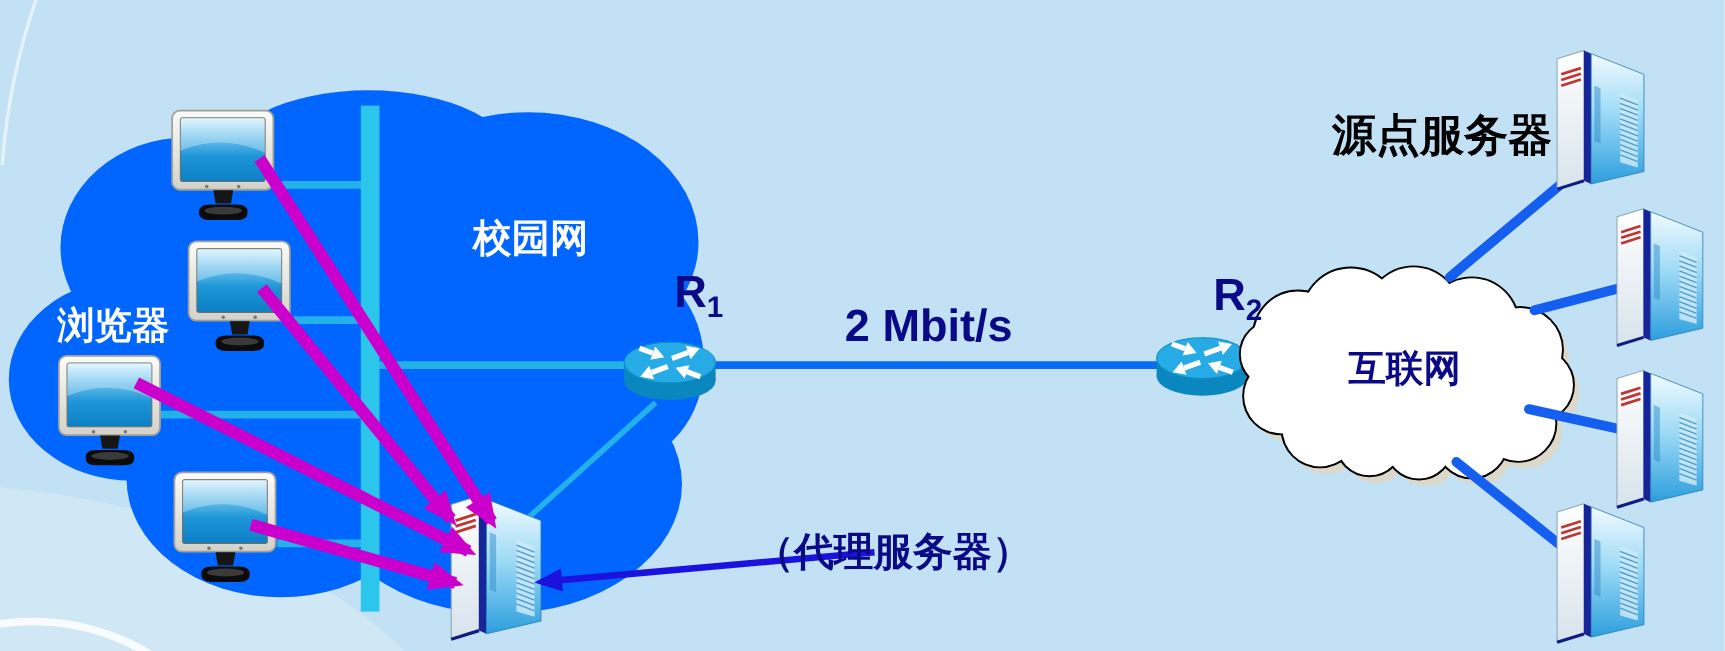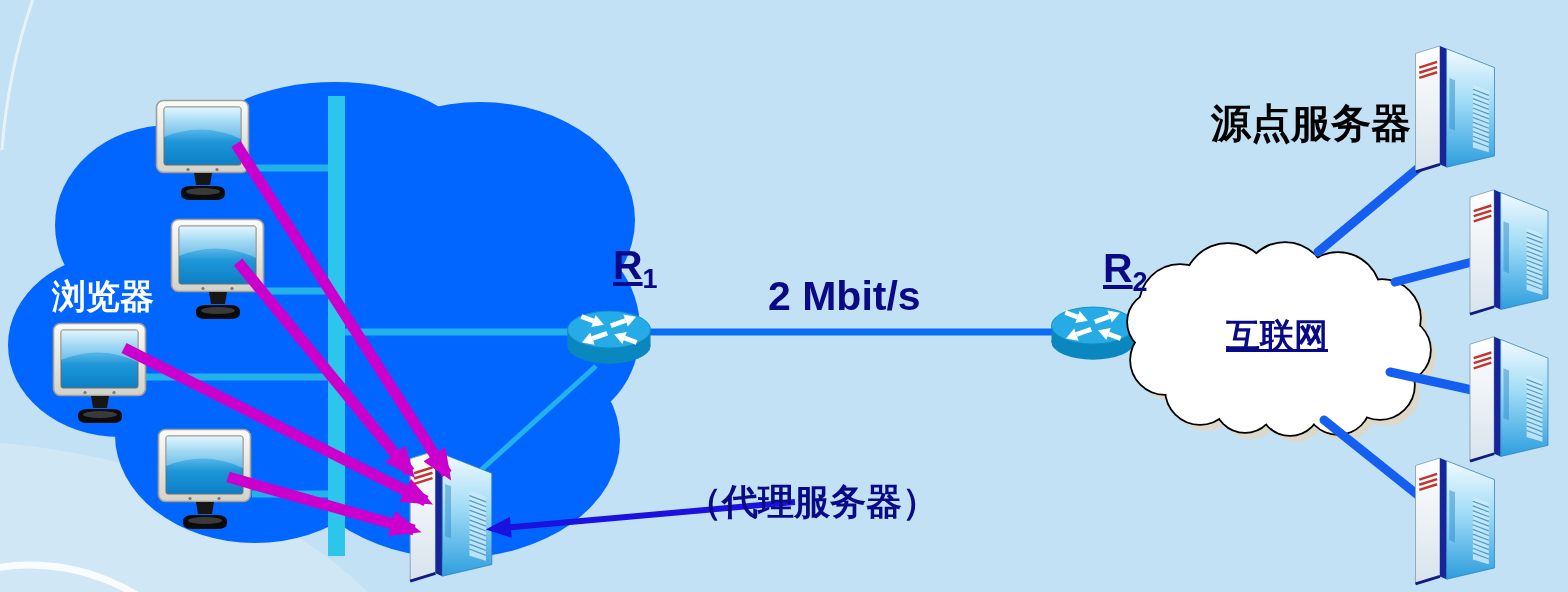--- a/index.html
+++ b/index.html
@@ -9,21 +9,21 @@
     background:#C3E1F5;
   }
   #stage svg.canvas{position:absolute;left:0;top:0;}
   .lbl{
     position:absolute;font-weight:bold;white-space:nowrap;
     font-family:"Liberation Sans", sans-serif;line-height:1.1;
   }
   .navy{color:#0A0A86;}
   .white{color:#FFFFFF;}
   .black{color:#000000;}
-  .r-label{font-size:41px;text-decoration:underline;}
+  .r-label{font-size:41px;}
   .r-label sub{font-size:27px;line-height:0;}
   .cache-label{width:360px;text-align:center;font-size:36px;line-height:47px;}
 </style>
 </head>
 <body>
 
 <div id="stage">
 
 <svg class="canvas" width="1568" height="592" viewBox="0 0 1568 592" xmlns="http://www.w3.org/2000/svg">
   <defs>
@@ -179,30 +179,31 @@
   <g stroke="#CC00CC" stroke-width="11">
     <line x1="236" y1="144" x2="447" y2="474" marker-end="url(#mMag)"></line>
     <line x1="238" y1="262" x2="410" y2="472" marker-end="url(#mMag)"></line>
     <line x1="124" y1="348" x2="426" y2="501" marker-end="url(#mMag)"></line>
     <line x1="228" y1="477" x2="414" y2="530" marker-end="url(#mMag)"></line>
   </g>
 
   <line x1="795" y1="502" x2="492" y2="529" stroke="#1C12E0" stroke-width="6" marker-end="url(#mBlue)"></line>
 </svg>
 
+<div class="lbl white" style="left:430px;top:198px;font-size:35px;">校园网</div>
 
 <div class="lbl white" style="left:52px;top:278px;font-size:34px;">浏览器</div>
 
 <div class="lbl navy r-label" style="left:613px;top:243px;"><span>R</span><sub>1</sub></div>
 
 <div class="lbl navy r-label" style="left:1063px;top:246px;margin-left:40px;"><span>R</span><sub>2</sub></div>
 
 <div class="lbl navy" style="left:768px;top:274px;font-size:41px;">2 Mbit/s</div>
 
 <div class="lbl navy cache-label" style="left:632px;top:478px;">
   <div>（代理服务器）</div>
 </div>
 
-<div class="lbl navy" style="left:1226px;top:317px;font-size:34px;text-decoration:underline;">互联网</div>
+<div class="lbl navy" style="left:1226px;top:317px;font-size:34px;">互联网</div>
 
 <div class="lbl black" style="left:1211px;top:101px;font-size:40px;">源点服务器</div>
 
 </div>
 
 </body></html>

